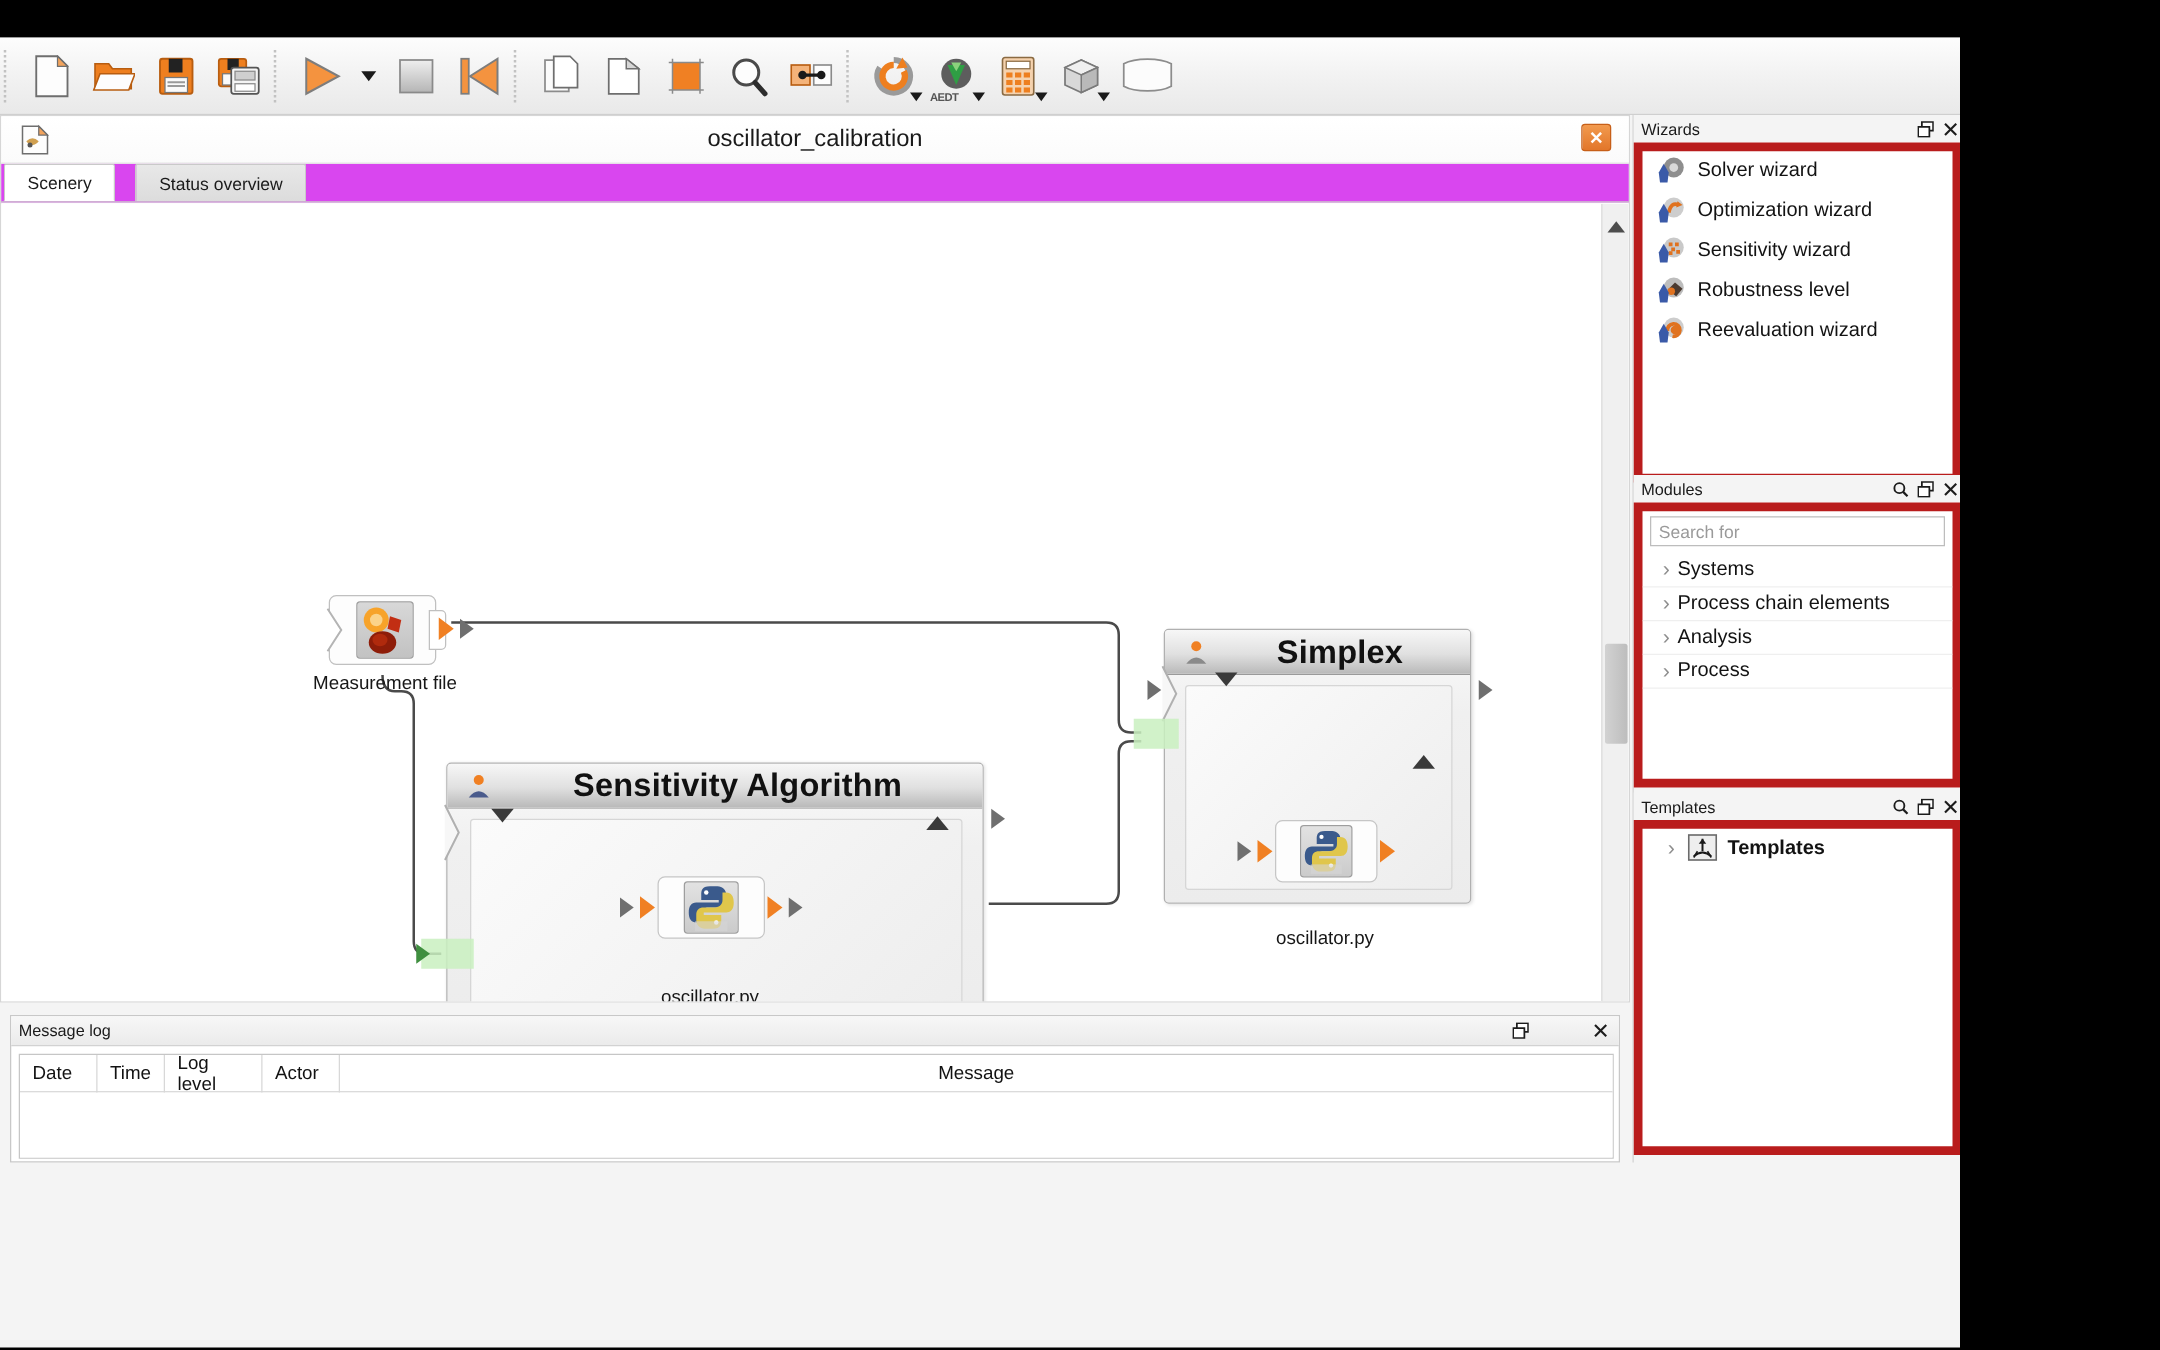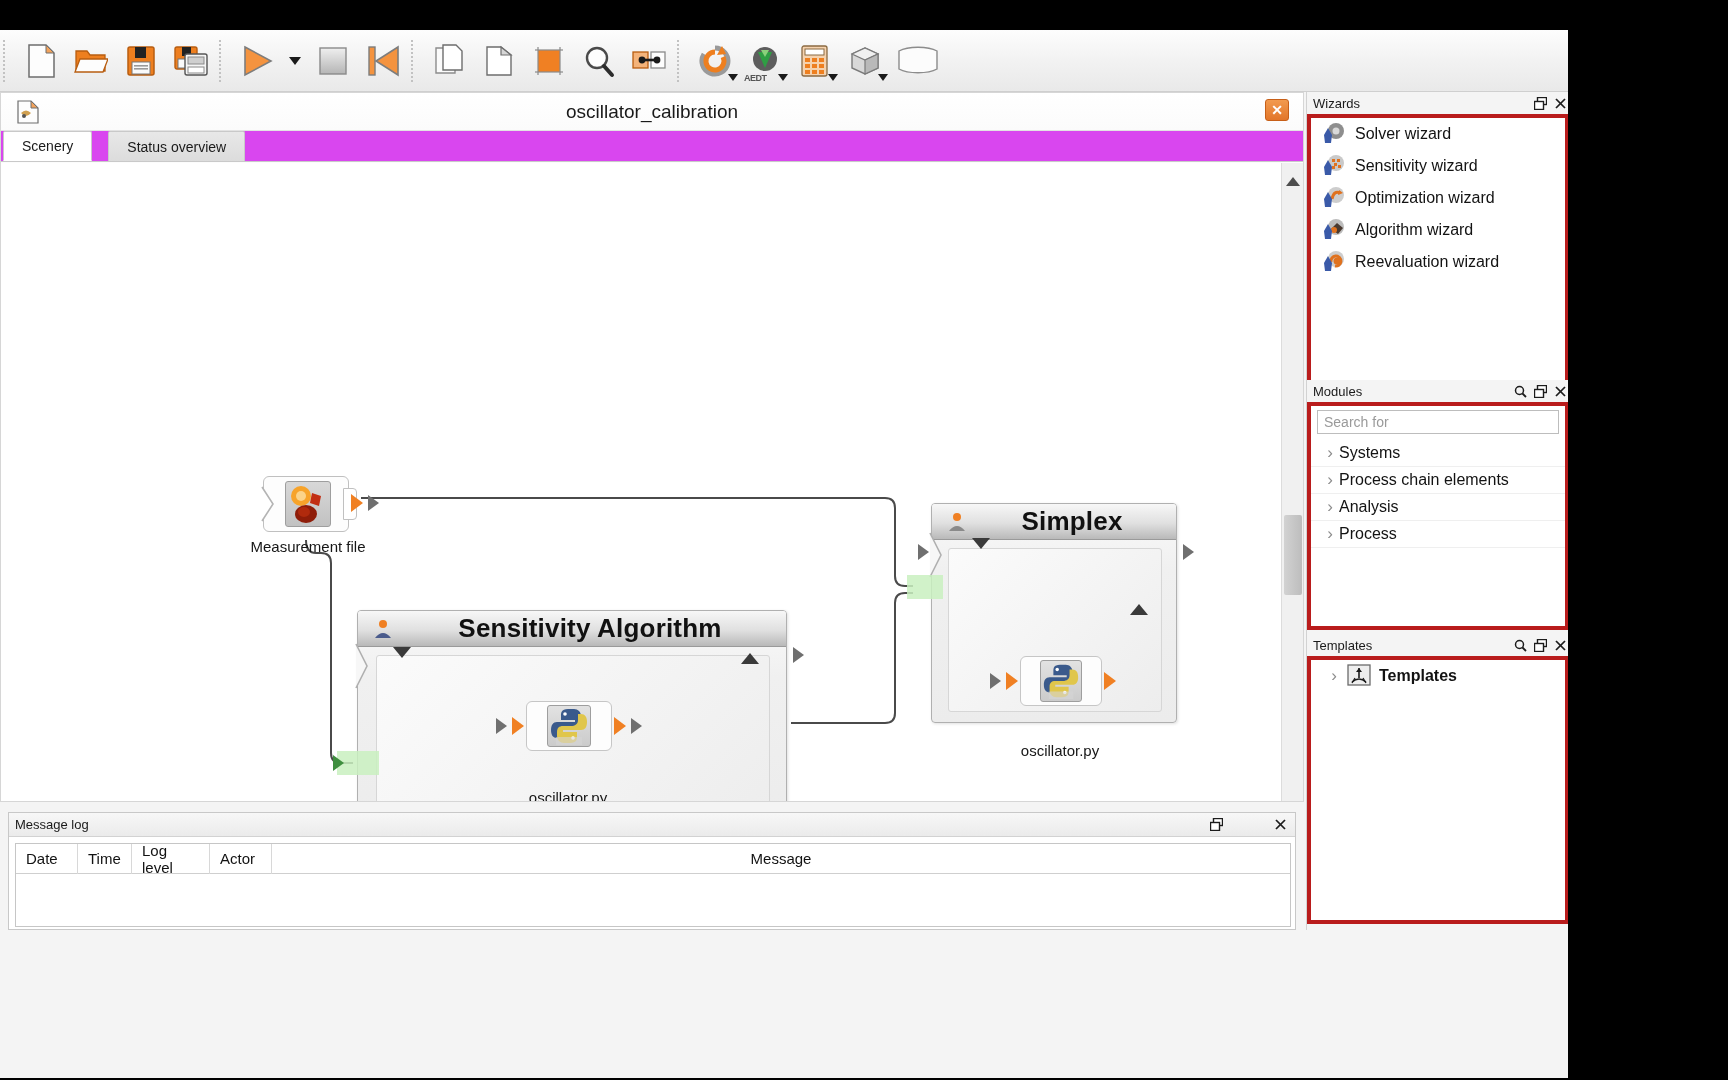--- a/index.html
+++ b/index.html
@@ -239,21 +239,21 @@
   .rpanel-head {
     height: 22px;
     display: flex; align-items: center;
     font-size: 13px; color: #1a1a1a;
     padding-left: 6px;
     background: #f4f4f4;
   }
   .rpanel-head .title { flex: 1; }
   .rpanel-body {
     background: #fff;
-    border: 4px solid #b91c1c;
+    border: 7px solid #b91c1c;
     overflow: hidden;
   }
   .wiz-item {
     display: flex; align-items: center;
     height: 32px; padding-left: 8px;
     font-size: 16px; color: #131313;
   }
   .wiz-item .wicon { width: 28px; height: 26px; margin-right: 8px; flex: none; }
   .tree-row {
     display: flex; align-items: center;
@@ -654,56 +654,56 @@
               <circle cx="17" cy="10" r="3.5" fill="#d9d9d9"></circle>
               <path d="M5 14 l4 -7 l4 7 l-1 8 h-6 z" fill="#3a5aa8"></path>
             </svg>
           </span>
           <span>Solver wizard</span>
         </div>
 
         <div class="wiz-item">
           <span class="wicon">
             <svg width="28" height="26" viewBox="0 0 28 26">
+              <circle cx="17" cy="10" r="8" fill="#cdcdcd"></circle>
+              <path d="M13 14 q2 -9 8 -6" fill="none" stroke="#e0721f" stroke-width="3"></path>
+              <path d="M20 5 l4 3 l-5 2 z" fill="#e0721f"></path>
+              <path d="M5 14 l4 -7 l4 7 l-1 8 h-6 z" fill="#3a5aa8"></path>
+            </svg>
+          </span>
+          <span>Optimization wizard</span>
+        </div>
+
+        <div class="wiz-item">
+          <span class="wicon">
+            <svg width="28" height="26" viewBox="0 0 28 26">
               <circle cx="17" cy="10" r="8" fill="#c9c9c9"></circle>
               <g fill="#e0721f">
                 <rect x="13" y="6" width="3" height="3"></rect>
                   <rect x="18" y="6" width="3" height="3"></rect>
                 <rect x="15" y="10" width="3" height="3"></rect>
                   <rect x="13" y="13" width="3" height="3"></rect>
                 <rect x="19" y="12" width="3" height="3"></rect>
               </g>
               <path d="M5 14 l4 -7 l4 7 l-1 8 h-6 z" fill="#3a5aa8"></path>
             </svg>
           </span>
           <span>Sensitivity wizard</span>
         </div>
 
         <div class="wiz-item">
           <span class="wicon">
             <svg width="28" height="26" viewBox="0 0 28 26">
-              <circle cx="17" cy="10" r="8" fill="#cdcdcd"></circle>
-              <path d="M13 14 q2 -9 8 -6" fill="none" stroke="#e0721f" stroke-width="3"></path>
-              <path d="M20 5 l4 3 l-5 2 z" fill="#e0721f"></path>
-              <path d="M5 14 l4 -7 l4 7 l-1 8 h-6 z" fill="#3a5aa8"></path>
-            </svg>
-          </span>
-          <span>Optimization wizard</span>
-        </div>
-
-        <div class="wiz-item">
-          <span class="wicon">
-            <svg width="28" height="26" viewBox="0 0 28 26">
               <circle cx="17" cy="10" r="8" fill="#bdbdbd"></circle>
               <path d="M12 12 l6 -6 l6 5 l-5 6 z" fill="#4a3a30"></path>
               <circle cx="15" cy="13" r="3" fill="#e0721f"></circle>
               <path d="M5 14 l4 -7 l4 7 l-1 8 h-6 z" fill="#3a5aa8"></path>
             </svg>
           </span>
-          <span>Algorithm wizard</span>
+          <span>Robustness level</span>
         </div>
 
         <div class="wiz-item">
           <span class="wicon">
             <svg width="28" height="26" viewBox="0 0 28 26">
               <circle cx="17" cy="10" r="8" fill="#cdcdcd"></circle>
               <path d="M12 13 a5 5 0 1 1 4 4" fill="none" stroke="#e0721f" stroke-width="3"></path>
               <circle cx="18" cy="12" r="3.5" fill="#e0721f"></circle>
               <path d="M5 14 l4 -7 l4 7 l-1 8 h-6 z" fill="#3a5aa8"></path>
             </svg>

